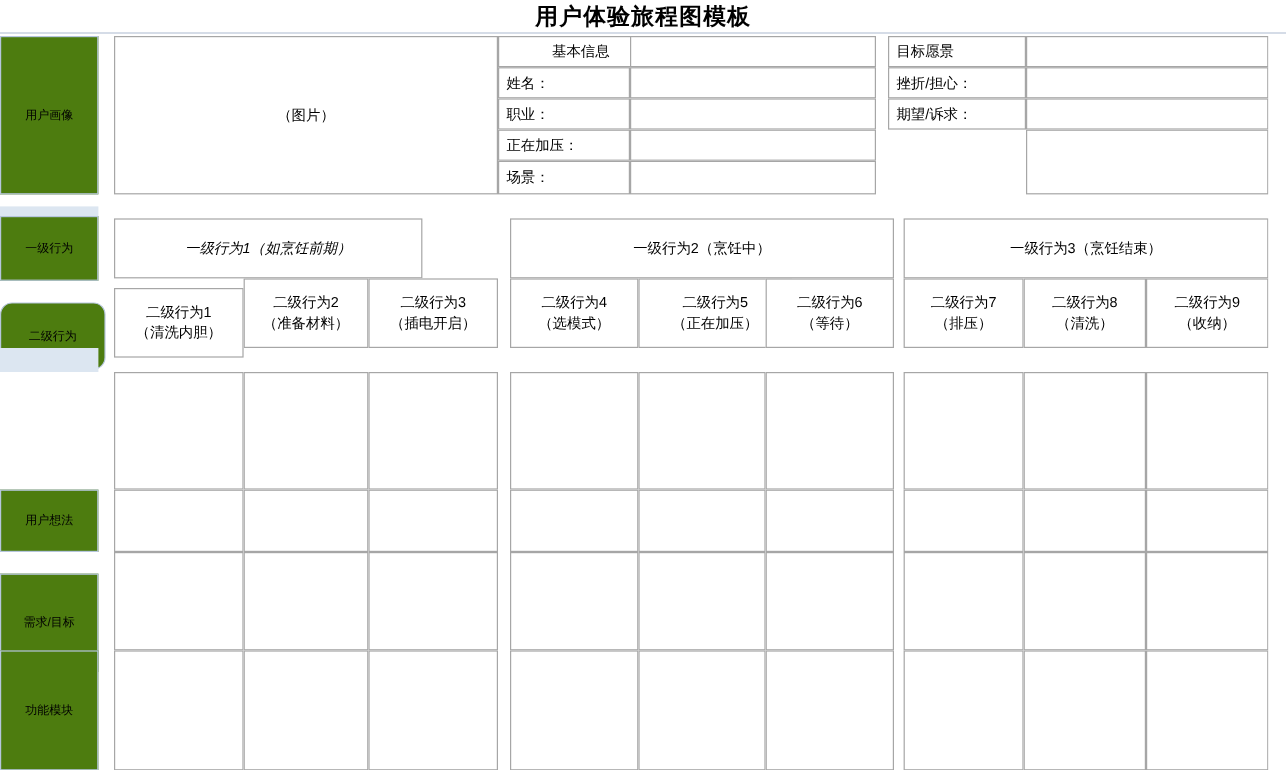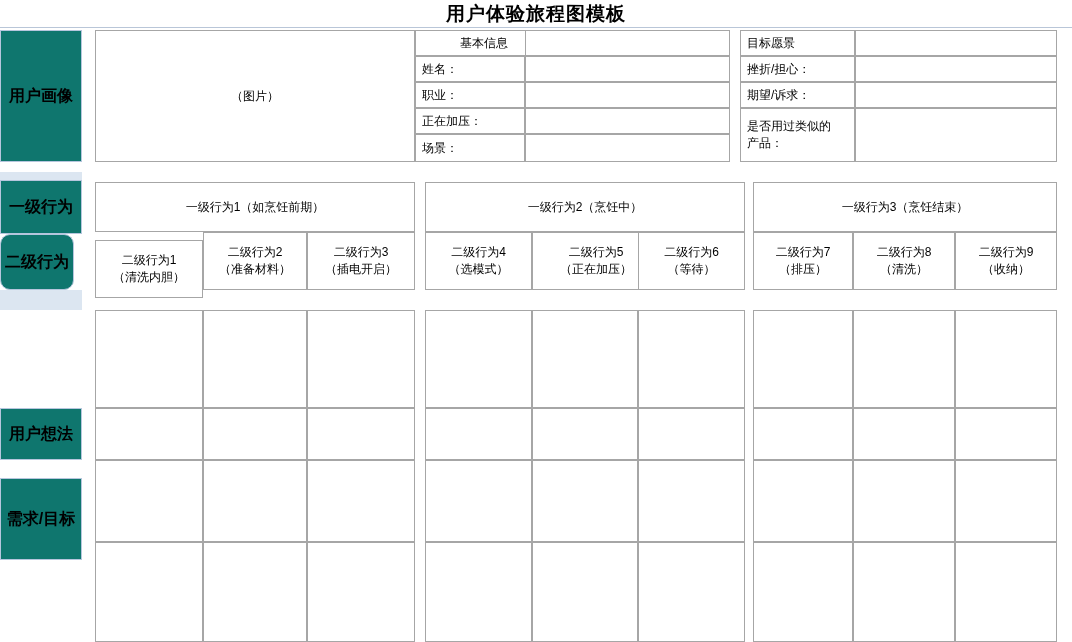--- a/index.html
+++ b/index.html
@@ -51,26 +51,26 @@
     text-align: center;
   }
   .cell.left {
     justify-content: flex-start;
     padding-left: 6px;
   }
   .rowlabel {
     position: absolute;
     box-sizing: border-box;
     border: 1px solid #b6c6dd;
-    background: #0f766e;
+    background: #4d7c0f;
     display: flex;
     align-items: center;
     justify-content: center;
-    font-size: 16px;
-    font-weight: 700;
+    font-size: 10px;
+    font-weight: 400;
     text-align: center;
   }
   .bandfill {
     position: absolute;
     background: #dce6f1;
   }
   .blank {
     position: absolute;
     background: #ffffff;
   }
@@ -109,33 +109,31 @@
 
   <div class="cell left" style="left:740px; top:30px; width:115px; height:26px;">目标愿景</div>
   <div class="cell left" style="left:855px; top:30px; width:202px; height:26px;"></div>
 
   <div class="cell left" style="left:740px; top:56px; width:115px; height:26px;">挫折/担心：</div>
   <div class="cell left" style="left:855px; top:56px; width:202px; height:26px;"></div>
 
   <div class="cell left" style="left:740px; top:82px; width:115px; height:26px;">期望/诉求：</div>
   <div class="cell left" style="left:855px; top:82px; width:202px; height:26px;"></div>
 
-  <div class="cell left multiline" style="left:740px; top:108px; width:115px; height:54px; align-items:center;">是否用过类似的
-产品：</div>
   <div class="cell left" style="left:855px; top:108px; width:202px; height:54px;"></div>
 
   <div class="bandfill" style="left:0px; top:172px; width:82px; height:8px;"></div>
 
   <div class="rowlabel" style="left:0px; top:180px; width:82px; height:54px;">一级行为</div>
 
-  <div class="cell center" style="left:95px; top:182px; width:320px; height:50px;">一级行为1（如烹饪前期）</div>
+  <div class="cell center" style="left:95px; top:182px; width:257px; height:50px;font-style:italic;">一级行为1（如烹饪前期）</div>
   <div class="cell center" style="left:425px; top:182px; width:320px; height:50px;">一级行为2（烹饪中）</div>
   <div class="cell center" style="left:753px; top:182px; width:304px; height:50px;">一级行为3（烹饪结束）</div>
 
-  <div class="rowlabel" style="left:0px; top:234px; width:74px; height:56px;border-radius:10px;">二级行为</div>
+  <div class="rowlabel" style="left:0px; top:252px; width:88px; height:56px;border-radius:10px;">二级行为</div>
 
   <div class="cell center multiline" style="left:95px; top:240px; width:108px; height:58px;">二级行为1
 （清洗内胆）</div>
   <div class="cell center multiline" style="left:203px; top:232px; width:104px; height:58px;">二级行为2
 （准备材料）</div>
   <div class="cell center multiline" style="left:307px; top:232px; width:108px; height:58px;">二级行为3
 （插电开启）</div>
 
   <div class="cell center multiline" style="left:425px; top:232px; width:107px; height:58px;">二级行为4
 （选模式）</div>
@@ -181,20 +179,21 @@
   <div class="cell" style="left:95px; top:460px; width:108px; height:82px;"></div>
   <div class="cell" style="left:203px; top:460px; width:104px; height:82px;"></div>
   <div class="cell" style="left:307px; top:460px; width:108px; height:82px;"></div>
   <div class="cell" style="left:425px; top:460px; width:107px; height:82px;"></div>
   <div class="cell" style="left:532px; top:460px; width:106px; height:82px;"></div>
   <div class="cell" style="left:638px; top:460px; width:107px; height:82px;"></div>
   <div class="cell" style="left:753px; top:460px; width:100px; height:82px;"></div>
   <div class="cell" style="left:853px; top:460px; width:102px; height:82px;"></div>
   <div class="cell" style="left:955px; top:460px; width:102px; height:82px;"></div>
 
+  <div class="rowlabel" style="left:0px; top:542px; width:82px; height:100px;">功能模块</div>
 
   <div class="cell" style="left:95px; top:542px; width:108px; height:100px;"></div>
   <div class="cell" style="left:203px; top:542px; width:104px; height:100px;"></div>
   <div class="cell" style="left:307px; top:542px; width:108px; height:100px;"></div>
   <div class="cell" style="left:425px; top:542px; width:107px; height:100px;"></div>
   <div class="cell" style="left:532px; top:542px; width:106px; height:100px;"></div>
   <div class="cell" style="left:638px; top:542px; width:107px; height:100px;"></div>
   <div class="cell" style="left:753px; top:542px; width:100px; height:100px;"></div>
   <div class="cell" style="left:853px; top:542px; width:102px; height:100px;"></div>
   <div class="cell" style="left:955px; top:542px; width:102px; height:100px;"></div>

